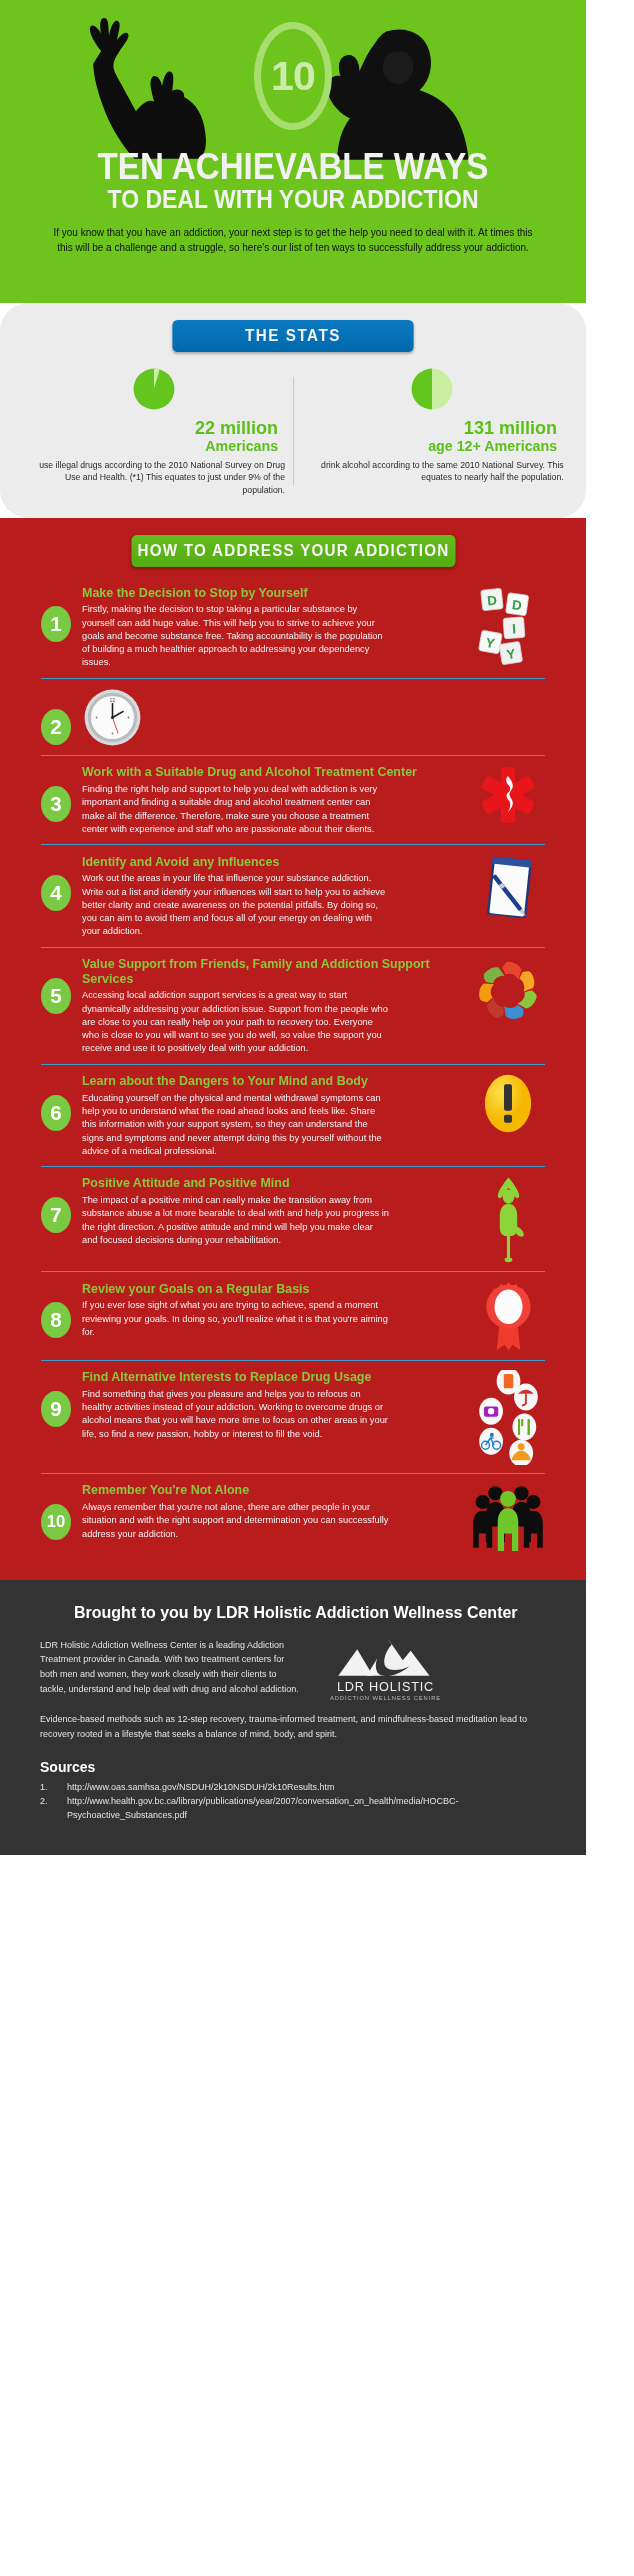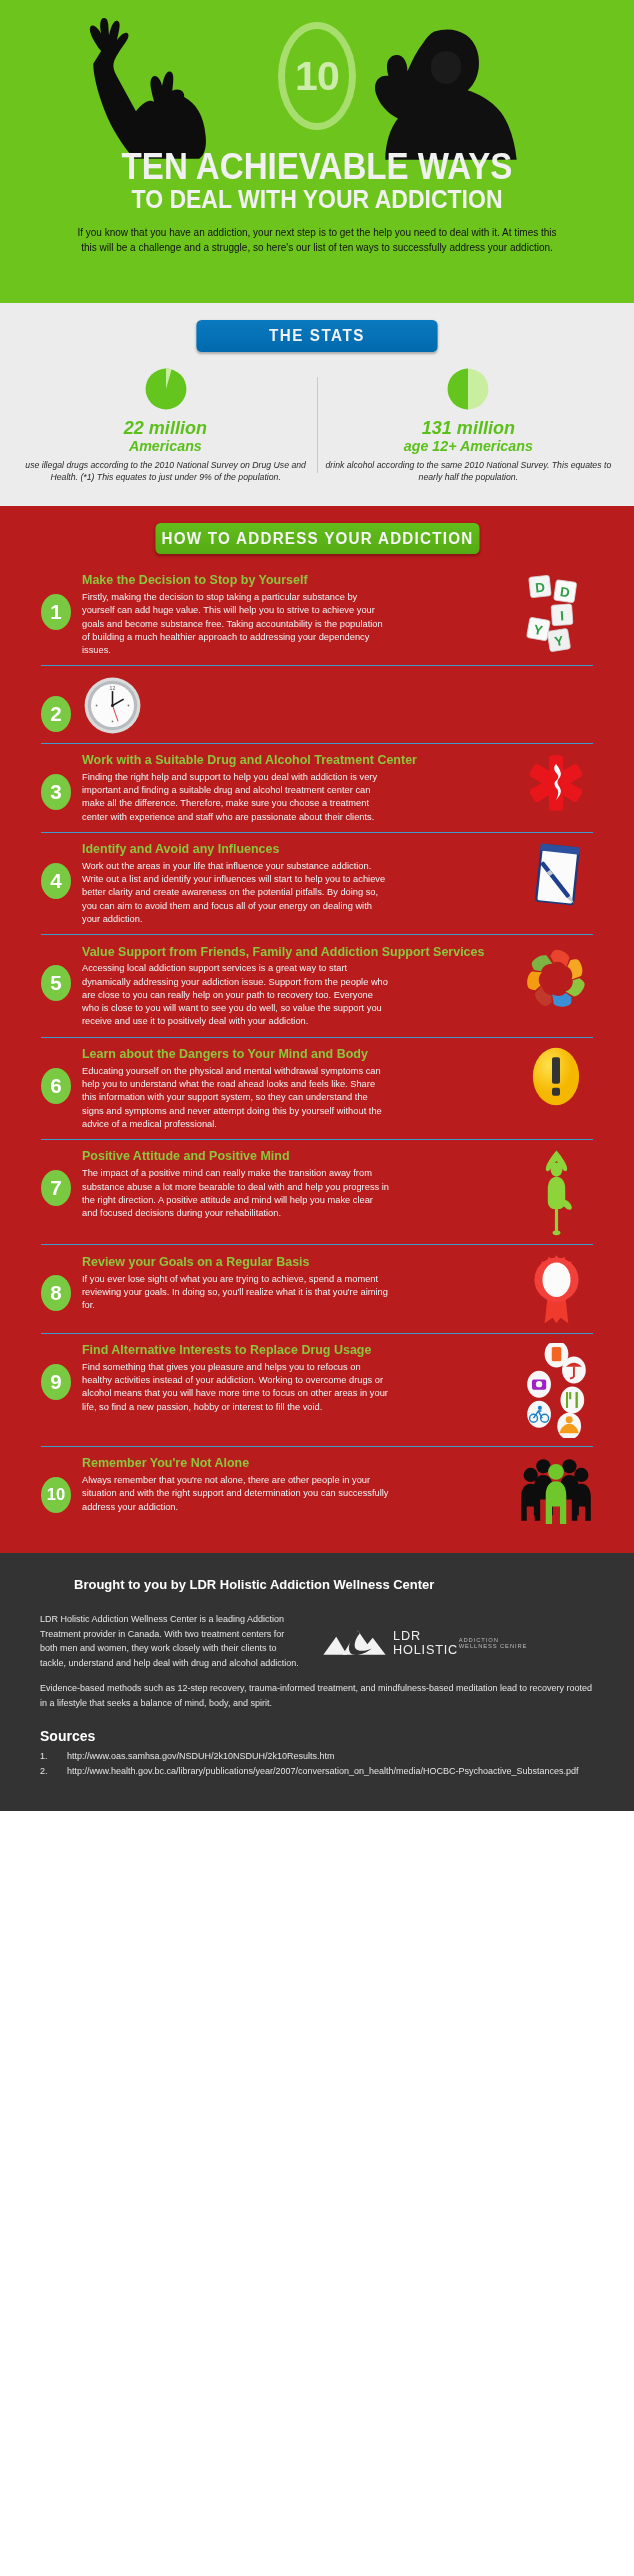--- a/index.html
+++ b/index.html
@@ -1,21 +1,21 @@
 <!DOCTYPE html>
 <html style="font-size:12.7px"><head>
 <meta charset="utf-8">
 <style>
   * { box-sizing: border-box; margin: 0; padding: 0; }
   body {
     width: 634px;
     font-family: "Liberation Sans", sans-serif;
     background: #ffffff;
   }
-  .infographic { width: 634px; position: relative; overflow: hidden; }
+  .infographic { width: 586px; position: relative; overflow: hidden; }
 
   
   .header {
     background: #6cc41d;
     padding: 0 0 14.3px 0;
     position: relative;
     height: 303px;
     overflow: hidden;
   }
   .hero-art {
@@ -79,20 +79,21 @@
     text-align: center;
     color: #111;
     font-size: 10px;
     line-height: 1.52;
   }
 
   
   .stats {
     background: #ececec;
     padding: 17.4px 0 22px;
+    border-radius: 28px;
   }
   .pill {
     width: 254px;
     margin: 0 auto;
     background: linear-gradient(#0b79bf, #0069ad);
     border-radius: 5.5px;
     text-align: center;
     color: #f3f3f3;
     font-size: 16px;
     font-weight: bold;
@@ -101,24 +102,23 @@
     box-shadow: 0 1.6px 2.4px rgba(0,0,0,0.28);
     transform: scaleX(0.95);
   }
   .stats-row {
     display: flex;
     margin-top: 14.3px;
     padding: 0 14.3px;
   }
   .stat-col {
     flex: 1;
-    text-align: center;
+    text-align: right;
     padding: 0 8px;
     position: relative;
-    font-style: italic;
   }
   .stat-col + .stat-col::before {
     content: "";
     position: absolute;
     left: 0; top: 11px; bottom: 11px;
     width: 0.8px; background: #c9c9c9;
   }
   .stat-graphic { height: 46px; display: flex; align-items: center; justify-content: center; }
   .stat-num {
     color: #5cc01b;
@@ -201,24 +201,24 @@
     margin-left: 3.2px;
   }
   .divider {
     height: 0.8px;
     background: #3d9bcf;
     margin: 8px 41px 9.5px 41px;
   }
 
   
   .footer { background: #333333; padding: 24px 40px 32px; color: #e4e4e4; }
-  .footer-title { font-size: 13px; font-weight: bold; color: #ffffff; margin-bottom: 20px; padding-left: 34px; }
+  .footer-title { font-size: 16px; font-weight: bold; color: #ffffff; margin-bottom: 11px; padding-left: 34px; }
   .footer-flex { display: flex; gap: 16px; align-items: center; }
   .footer-para { font-size: 9px; line-height: 1.62; max-width: 262px; }
-  .footer-logo { flex: 0 0 135px; display: flex; flex-direction: row; align-items: center; padding-top: 1.6px; }
+  .footer-logo { flex: 0 0 135px; display: flex; flex-direction: column; align-items: center; padding-top: 1.6px; }
   .logo-name { color: #f0f0f0; font-size: 12.7px; letter-spacing: 0.8px; margin-top: 1.6px; }
   .logo-tag { color: #b9b9b9; font-size: 5.8px; letter-spacing: 0.9px; margin-top: 0.8px; }
   .footer-para2 { font-size: 9px; line-height: 1.62; margin-top: 11px; }
   .sources-title { font-size: 14px; font-weight: bold; color: #ffffff; margin: 17.4px 0 6.3px; }
   .src-row { display: flex; font-size: 9px; line-height: 1.5; margin-bottom: 0.8px; }
   .src-num { width: 27px; flex: 0 0 27px; }
   .src-url { flex: 1; }
 </style>
 </head>
 <body>

